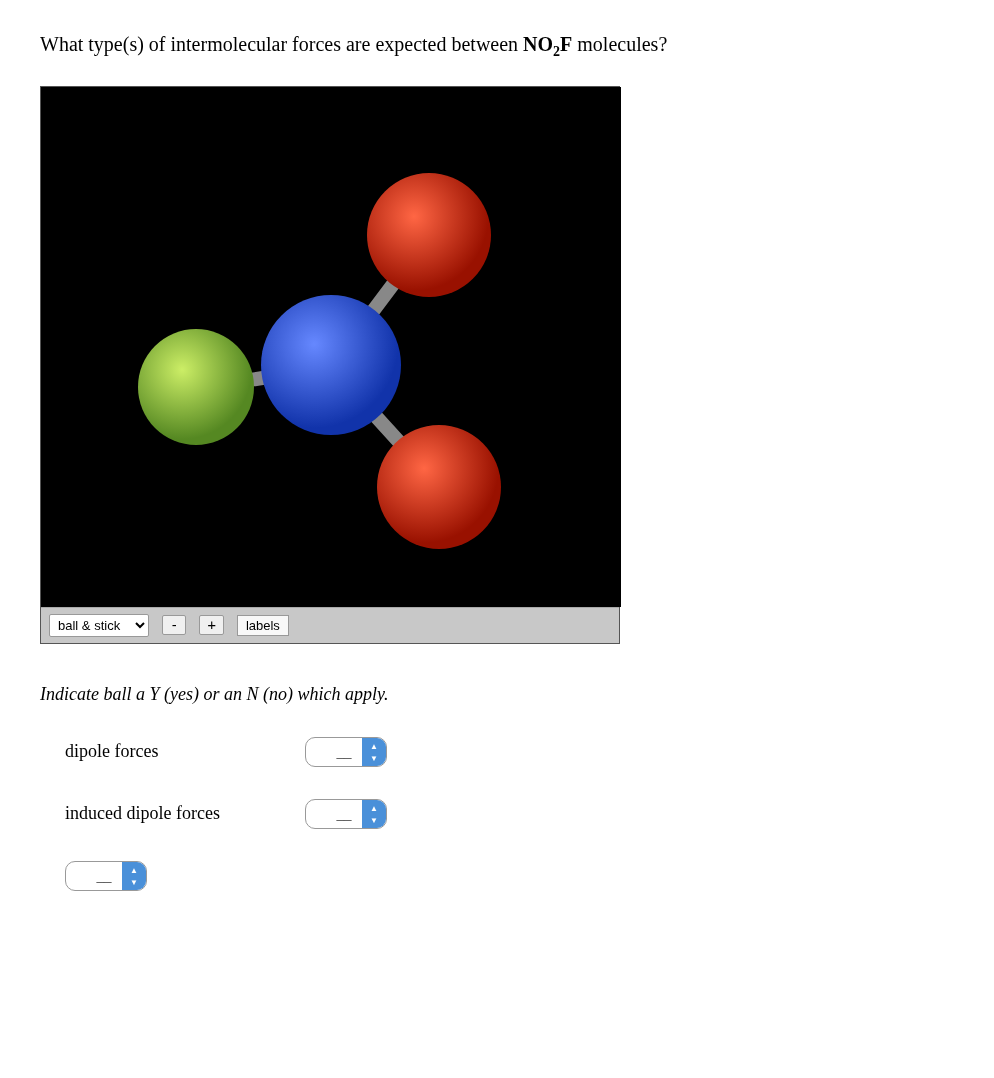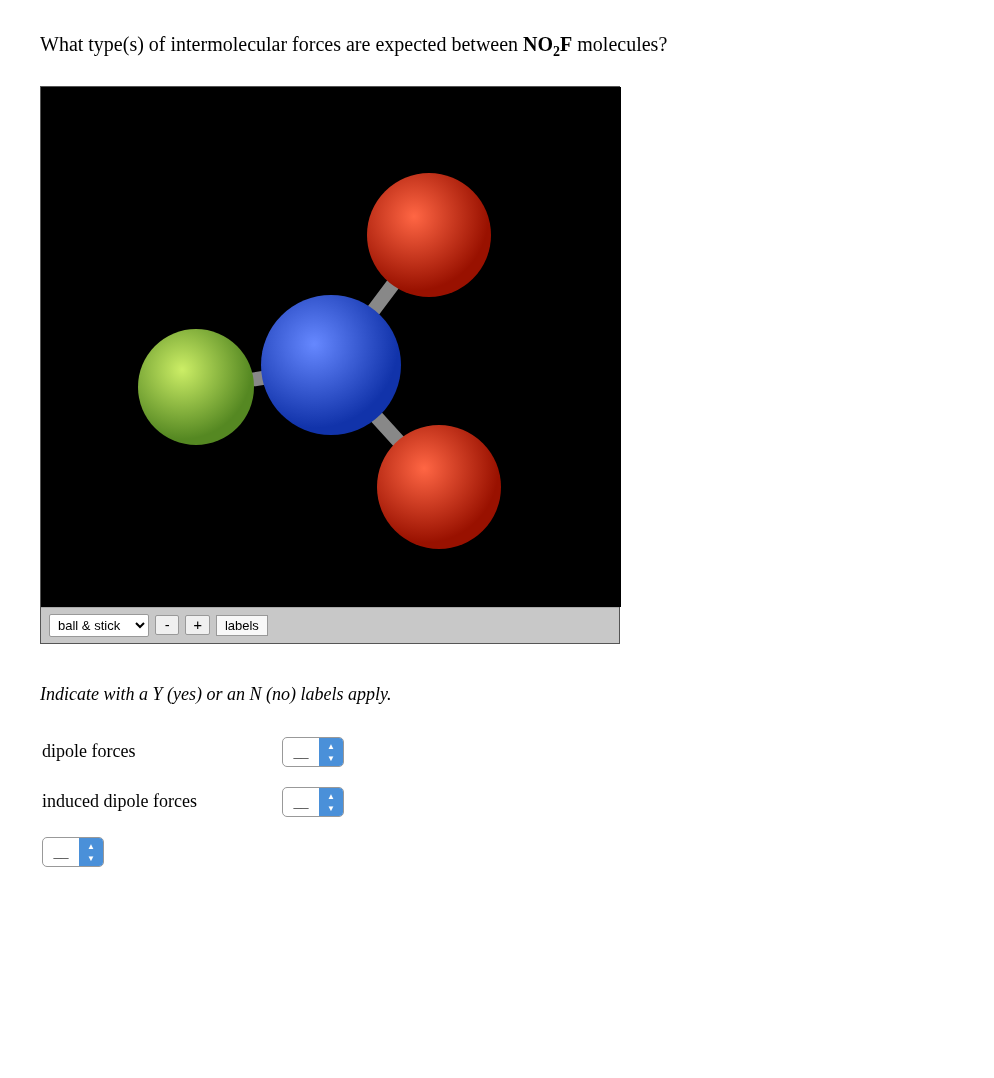--- a/index.html
+++ b/index.html
@@ -37,21 +37,21 @@
       width: 100%;
       height: 100%;
     }
 
     .viewer-toolbar {
       background: #c8c8c8;
       border-top: 1px solid #aaa;
       padding: 6px 8px;
       display: flex;
       align-items: center;
-      gap: 6px;
+      gap: 13px;
     }
 
     .view-select {
       font-size: 13px;
       padding: 2px 4px;
       border: 1px solid #999;
       background: #fff;
       border-radius: 2px;
       appearance: auto;
       min-width: 100px;
@@ -79,41 +79,42 @@
     .instruction-text {
       font-size: 18px;
       font-style: italic;
       margin-bottom: 32px;
       margin-top: 10px;
     }
 
     .answers-section {
       display: flex;
       flex-direction: column;
-      gap: 20px;
-      margin-left: 2px;
+      gap: 32px;
+      margin-left: 25px;
     }
 
     .answer-row {
       display: flex;
       align-items: center;
       gap: 20px;
     }
 
     .force-label {
       font-size: 18px;
       width: 220px;
     }
 
     .answer-control {
       display: flex;
       align-items: center;
       border: 1px solid #999;
-      border-radius: 5px;
+      border-radius: 10px;
       overflow: hidden;
+      padding-left: 20px;
     }
 
     .answer-blank-text {
       display: inline-block;
       width: 36px;
       text-align: center;
       font-size: 15px;
       color: #333;
       line-height: 28px;
     }
@@ -194,21 +195,21 @@
       <option>wireframe</option>
       <option>stick</option>
       <option>spacefill</option>
     </select>
     <button class="zoom-btn">-</button>
     <button class="zoom-btn">+</button>
     <button class="labels-btn">labels</button>
   </div>
 </div>
 
-<p class="instruction-text">Indicate with a Y (yes) or an N (no) labels apply.</p>
+<p class="instruction-text">Indicate ball a Y (yes) or an N (no) which apply.</p>
 
 <div class="answers-section">
 
   <div class="answer-row">
     <span class="force-label">dipole forces</span>
     <div class="answer-control">
       <span class="answer-blank-text">__</span>
       <button class="spinner-btn">
         <span class="spinner-arrow-up"></span>
         <span class="spinner-arrow-down"></span>

